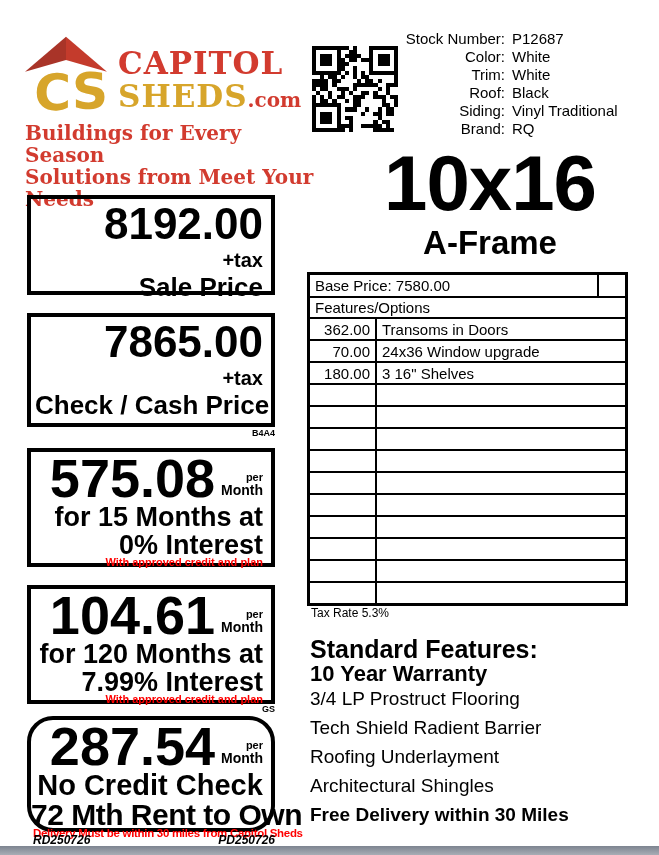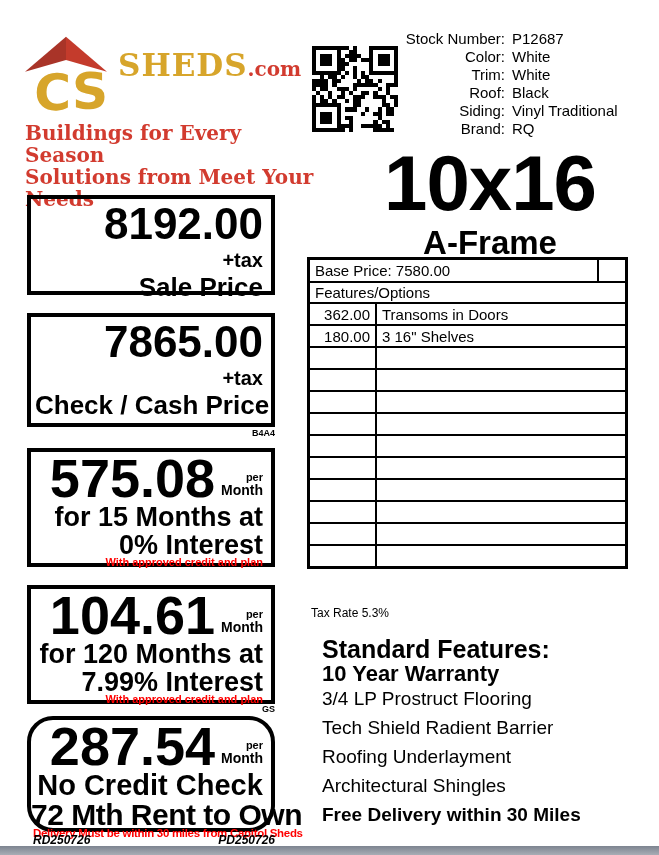--- a/index.html
+++ b/index.html
@@ -38,32 +38,32 @@
   .spec-label{width:205px;text-align:right;}
   .spec-value{margin-left:7px;text-align:left;white-space:nowrap;}
 
   
   #product-size{left:325px;top:138px;width:330px;text-align:center;
     font-size:78px;font-weight:bold;letter-spacing:-1px;}
   #product-style{left:325px;top:224px;width:330px;text-align:center;
     font-size:33px;font-weight:bold;}
 
   
-  #pricing-table{left:307px;top:257px;border-radius:18px;}
+  #pricing-table{left:307px;top:272px;border-radius:18px;}
   #pricing-table table{border-collapse:collapse;border:3px solid #000;width:321px;}
   #pricing-table td{border:2px solid #000;padding:0 5px;font-size:15px;vertical-align:middle;}
   td.c-price{width:55px;text-align:right;}
   td.c-small{width:16px;}
   tr.row-base td{height:21px;}
   tr.row-header td{height:19px;}
   tr.row-data td{height:20px;}
   #tax-note{left:311px;top:606px;font-size:12px;}
 
   
-  #std-features{left:322px;top:636px;width:330px;}
+  #std-features{left:310px;top:636px;width:330px;}
   .sf-title{font-size:25px;font-weight:bold;line-height:27px;}
   .sf-warranty{font-size:22px;font-weight:bold;line-height:21px;}
   .sf-item{font-size:19px;line-height:29px;}
   .sf-item:first-of-type{margin-top:10px;}
   .sf-free{font-size:19px;font-weight:bold;line-height:29px;}
 
   
   .price-box{
     left:27px;width:248px;border:4px solid #000;box-sizing:border-box;
     text-align:right;padding:1px 8px 16px 4px;overflow:visible;
@@ -104,20 +104,21 @@
 <body>
 
 <div class="abs" id="logo-icon">
   <svg viewBox="0 0 110 100" width="92" height="96" aria-hidden="true">
     <polygon points="55,3 6,45 55,31" style="fill:var(--roof-dark,#a93428)"></polygon>
     <polygon points="55,3 104,45 55,31" style="fill:var(--roof-light,#c43b2c)"></polygon>
     <text x="17" y="92" font-family="DejaVu Sans, sans-serif" font-weight="bold" font-size="60" style="fill:var(--brand-gold,#d7a52b)" transform="skewY(-2)">CS</text>
   </svg>
 </div>
 <div class="abs" id="brand">
+  <div class="brand-top">CAPITOL</div>
   <div class="brand-bottom-row">
     <span class="brand-bottom">SHEDS</span><span class="brand-suffix">.com</span>
   </div>
 </div>
 <div class="abs" id="tagline">
   <div>Buildings for Every Season</div>
   <div>Solutions from Meet Your Needs</div>
 </div>
 
 <div class="abs" id="qr">
@@ -394,20 +395,24 @@
       <td class="c-small"></td>
     </tr>
     <tr class="row-header">
       <td colspan="3">Features/Options</td>
     </tr>
     <tr class="row-data">
       <td class="c-price">362.00</td>
       <td colspan="2">Transoms in Doors</td>
     </tr>
     <tr class="row-data">
+      <td class="c-price">70.00</td>
+      <td colspan="2">24x36 Window upgrade</td>
+    </tr>
+    <tr class="row-data">
       <td class="c-price">180.00</td>
       <td colspan="2">3 16" Shelves</td>
     </tr>
     <tr class="row-data">
           <td class="c-price"></td>
           <td colspan="2"></td>
         </tr>
     <tr class="row-data">
           <td class="c-price"></td>
           <td colspan="2"></td>

